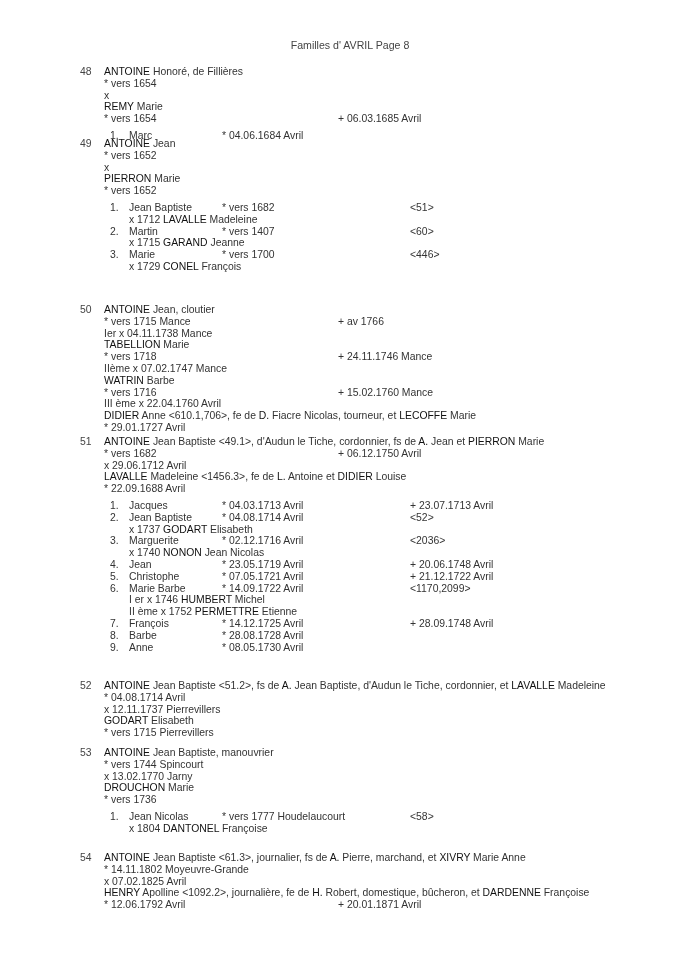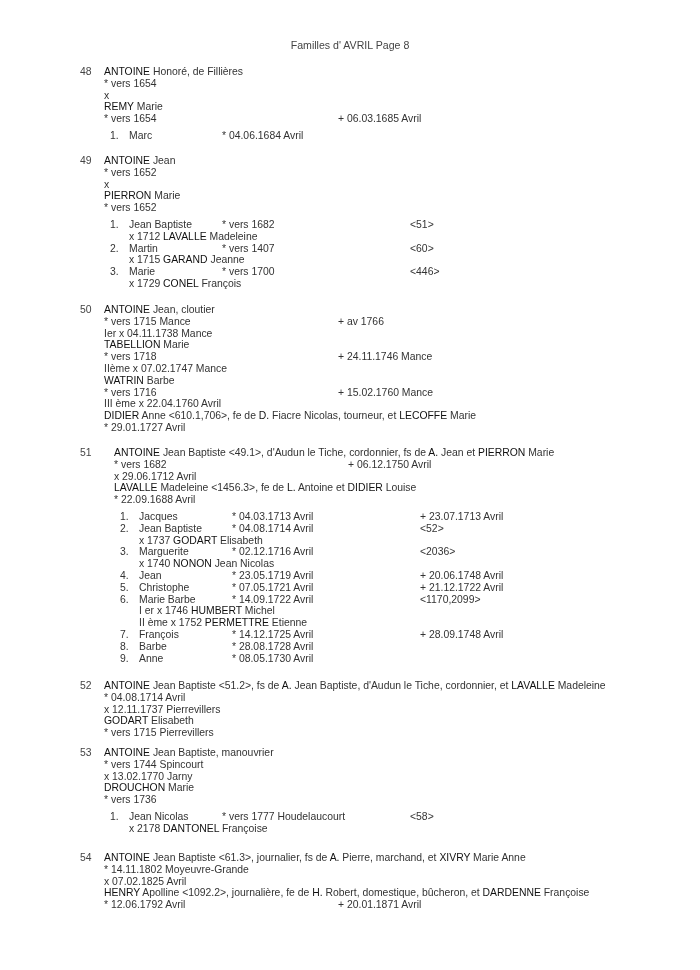--- a/index.html
+++ b/index.html
@@ -45,21 +45,21 @@
         <span class="right">+ 06.03.1685 Avril</span>
       </div>
       <div class="kids">
         <div class="kid-line">
           <span class="kidx">1.</span>
           <span class="kname">Marc</span>
           <span class="kbirth">* 04.06.1684 Avril</span>
         </div>
       </div>
     </div>
-    <div class="entry" style="top: 155px; text-align: center;">
+    <div class="entry" style="top: 138px; text-align: center;">
       <span class="num">49</span>
       <div class="line">
         <span class="main"><b>ANTOINE</b><span> Jean</span></span>
       </div>
       <div class="line">
         <span class="main"><span>* vers 1652</span></span>
       </div>
       <div class="line">
         <span class="main"><span>x</span></span>
       </div>
@@ -131,21 +131,21 @@
       <div class="line">
         <span class="main"><span>III ème x   22.04.1760 Avril</span></span>
       </div>
       <div class="line">
         <span class="main"><b>DIDIER</b><span> Anne &lt;610.1,706&gt;, fe de </span><b>D.</b><span> Fiacre Nicolas, tourneur, et </span><b>LECOFFE</b><span> Marie</span></span>
       </div>
       <div class="line">
         <span class="main"><span>* 29.01.1727 Avril</span></span>
       </div>
     </div>
-    <div class="entry" style="top: 447px; padding-left: 10px;">
+    <div class="entry" style="top: 436px;">
       <span class="num">51</span>
       <div class="line">
         <span class="main"><b>ANTOINE</b><span> Jean Baptiste &lt;49.1&gt;, d'Audun le Tiche, cordonnier, fs de </span><b>A.</b><span> Jean et </span><b>PIERRON</b><span> Marie</span></span>
       </div>
       <div class="line">
         <span class="main"><span>* vers 1682</span></span>
         <span class="right">+ 06.12.1750 Avril</span>
       </div>
       <div class="line">
         <span class="main"><span>x  29.06.1712 Avril</span></span>
@@ -259,21 +259,21 @@
         <span class="main"><span>* vers 1736</span></span>
       </div>
       <div class="kids">
         <div class="kid-line">
           <span class="kidx">1.</span>
           <span class="kname">Jean Nicolas</span>
           <span class="kbirth">* vers 1777 Houdelaucourt</span>
           <span class="kright">&lt;58&gt;</span>
         </div>
         <div class="kid-line">
-          <span class="kmar"><span>x 2178 </span><b>DANTONEL</b><span> Françoise</span></span>
+          <span class="kmar"><span>x 1804 </span><b>DANTONEL</b><span> Françoise</span></span>
         </div>
       </div>
     </div>
     <div class="entry" style="top: 852px;">
       <span class="num">54</span>
       <div class="line">
         <span class="main"><b>ANTOINE</b><span> Jean Baptiste &lt;61.3&gt;, journalier, fs de </span><b>A.</b><span> Pierre, marchand, et </span><b>XIVRY</b><span> Marie Anne</span></span>
       </div>
       <div class="line">
         <span class="main"><span>* 14.11.1802 Moyeuvre-Grande</span></span>

